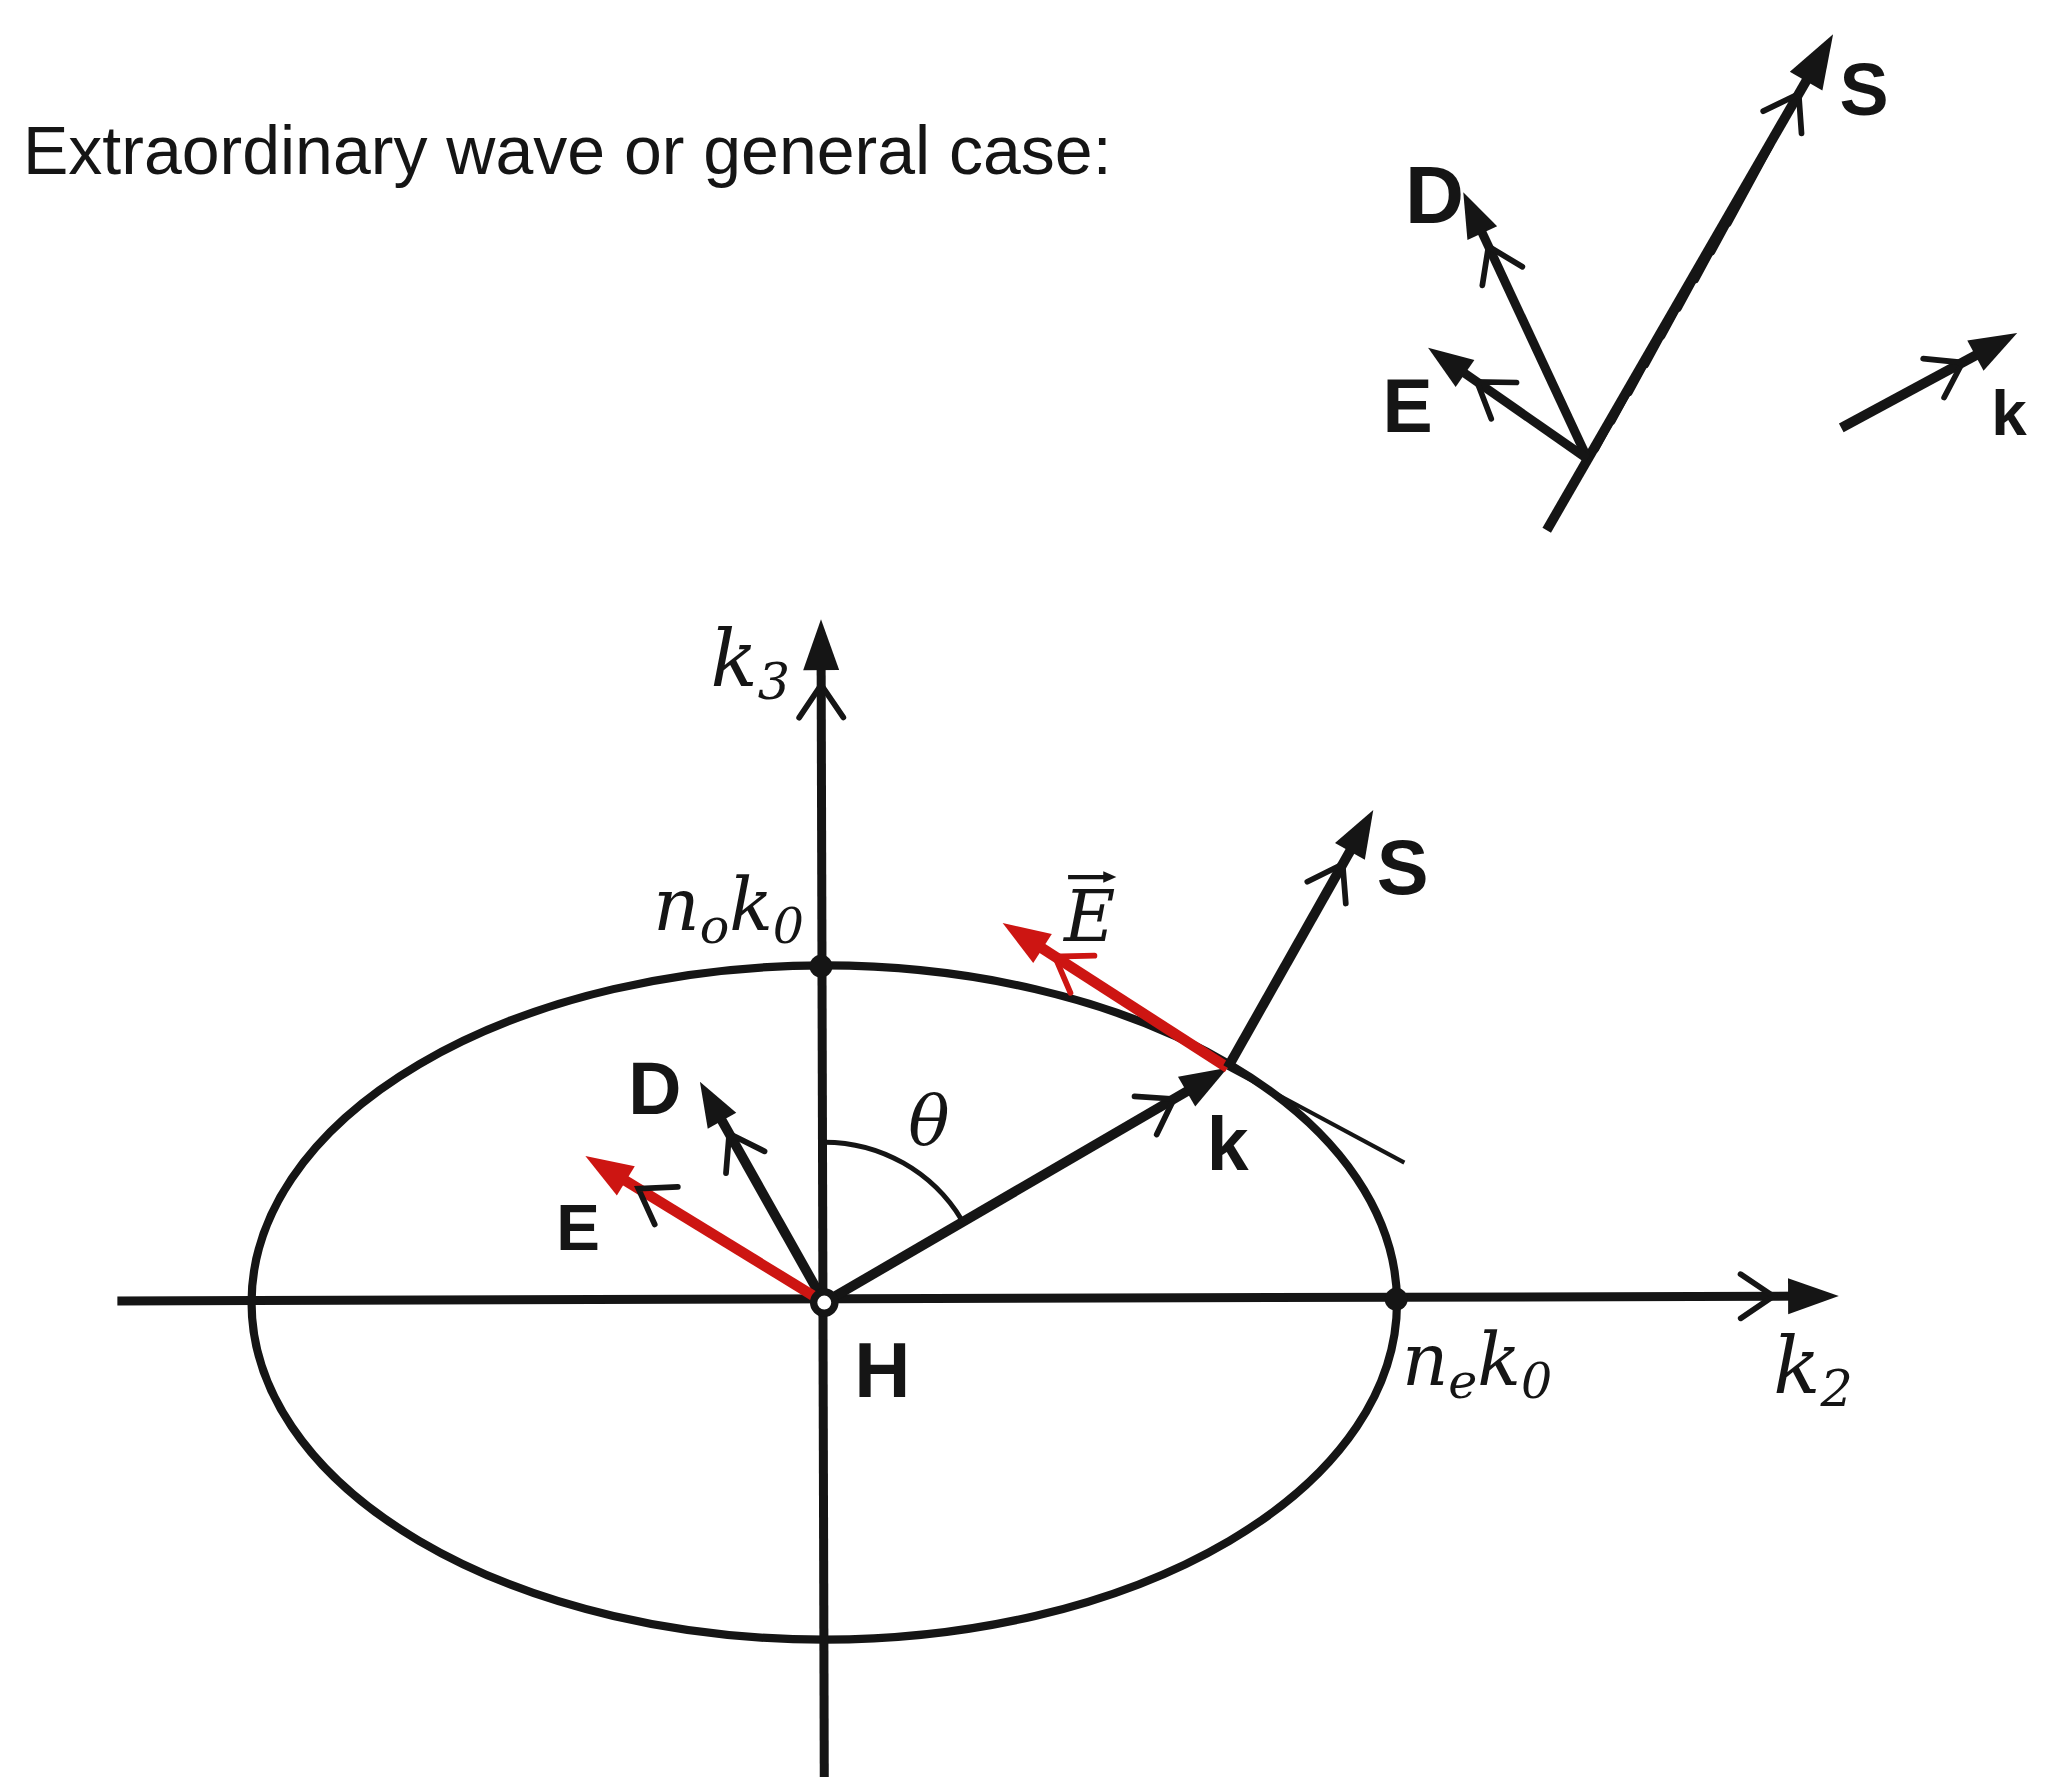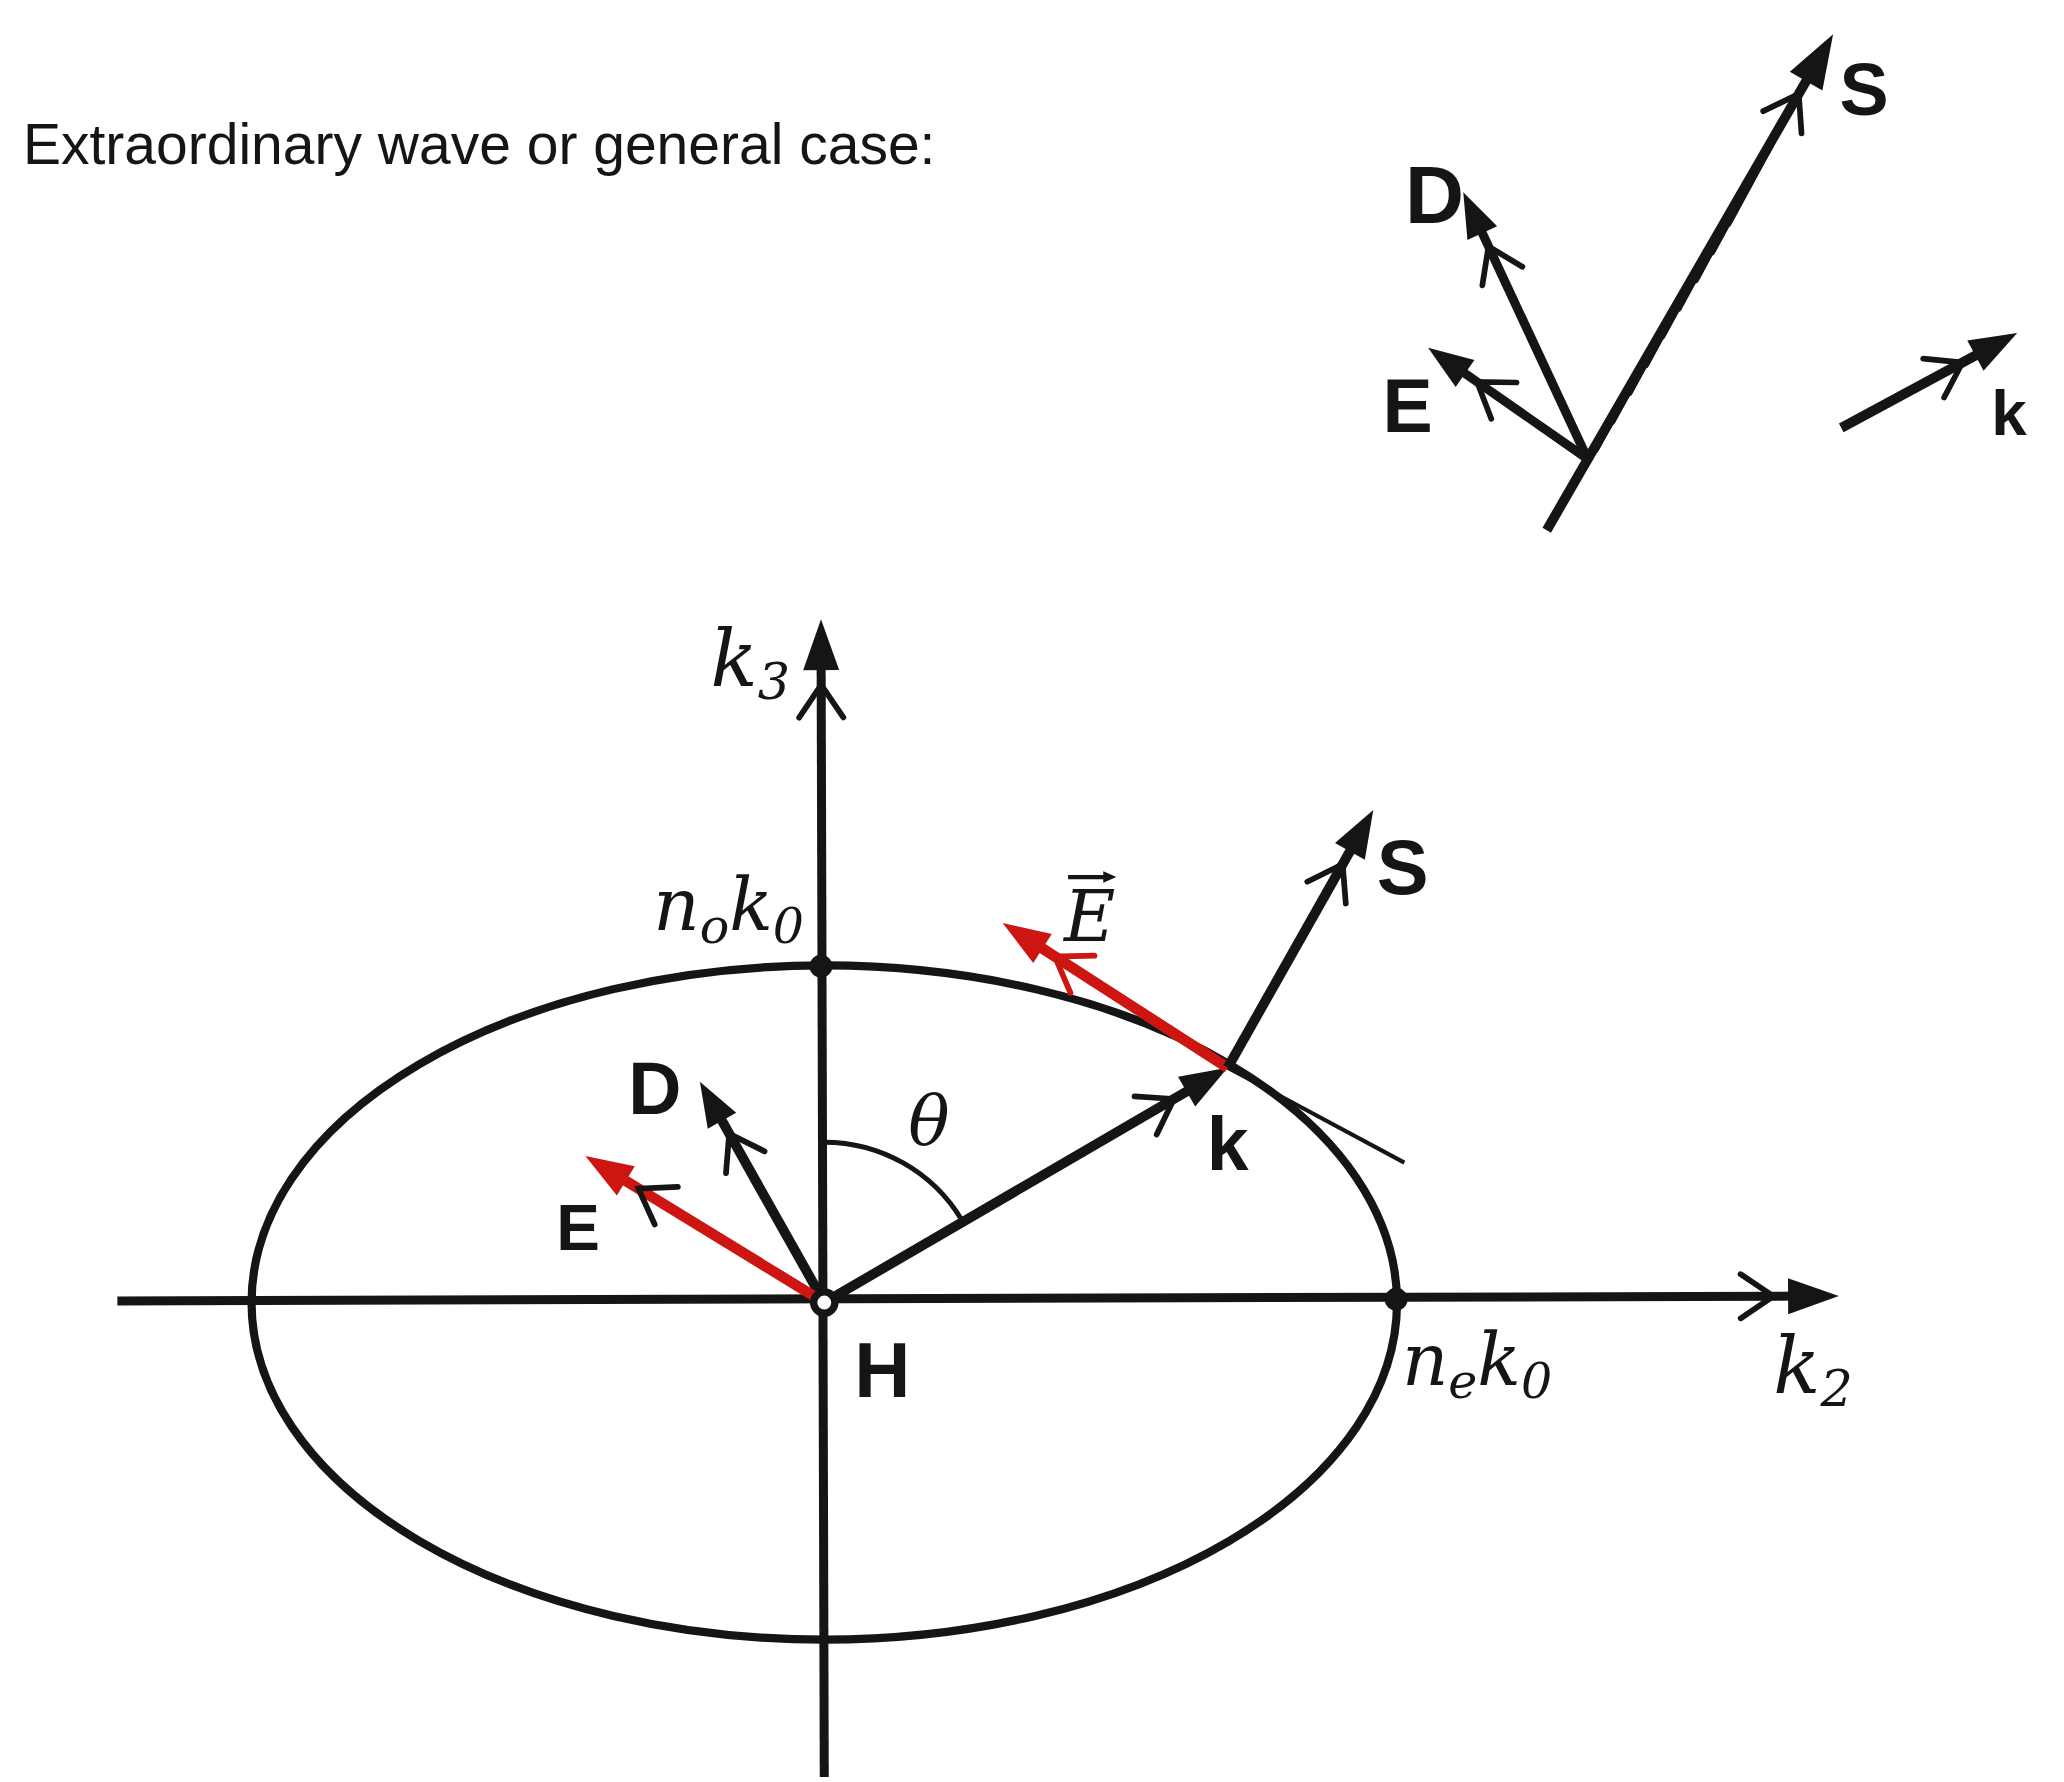--- a/index.html
+++ b/index.html
@@ -1,18 +1,18 @@
 <!DOCTYPE html>
 <html style="font-size:13px"><head>
 <meta charset="utf-8">
 <style>
   html,body{margin:0;padding:0;background:#ffffff;}
   .page{position:relative;width:2065px;height:1782px;background:#ffffff;overflow:hidden;
         font-family:"Liberation Sans",sans-serif;}
-  .title{position:absolute;left:23px;top:113px;font-size:57px;line-height:1.1;
+  .title{position:absolute;left:23px;top:113px;font-size:68px;line-height:1.1;
          color:#151515;white-space:nowrap;font-family:"Liberation Sans",sans-serif;}
   svg.scene{position:absolute;left:0;top:0;width:2065px;height:1782px;}
   .lbl-sans{font-family:"Liberation Sans",sans-serif;font-weight:700;fill:#151515;}
   .lbl-math{font-family:"DejaVu Serif",serif;font-style:italic;fill:#151515;}
 </style>
 </head>
 <body>
 
 <div class="page">
 

